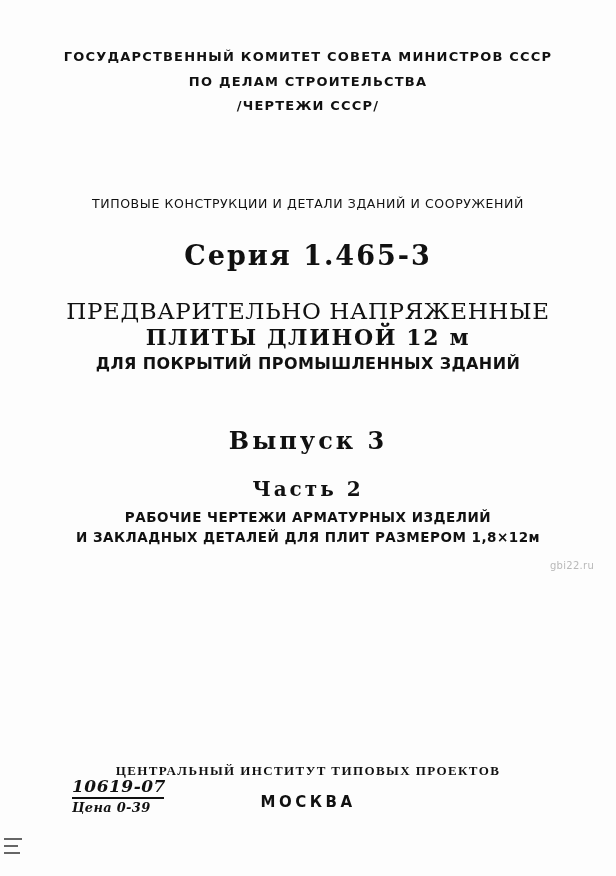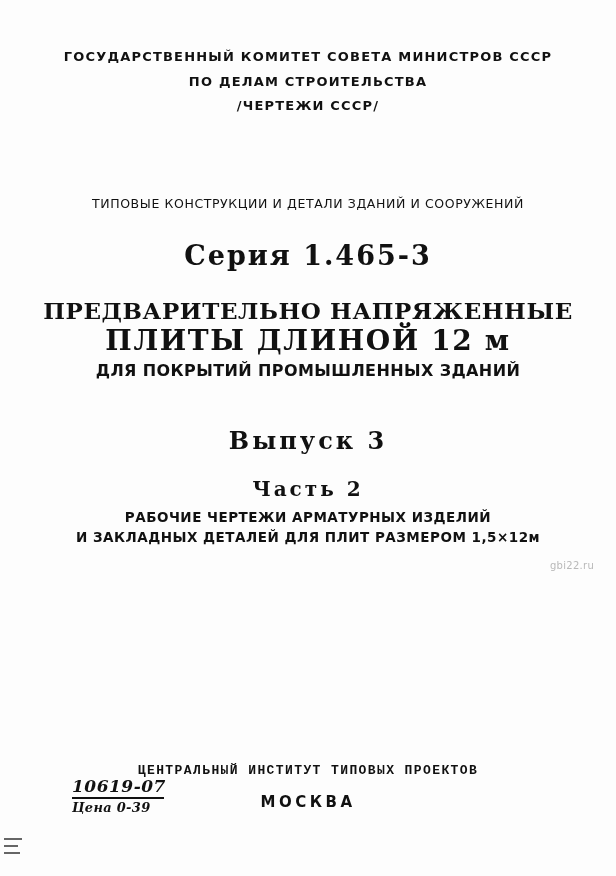--- a/index.html
+++ b/index.html
@@ -83,27 +83,27 @@
   .title .t1 {
     font-family: "DejaVu Serif", serif;
     font-size: 23px;
     font-weight: 700;
     letter-spacing: 1.2px;
     line-height: 1.15;
   }
   .title .t2 {
     font-family: "DejaVu Serif", serif;
     font-size: 23px;
-    font-weight: 700;
+    font-weight: 400;
     letter-spacing: 0.6px;
     line-height: 1.15;
   }
   .title .t3 {
     font-family: "DejaVu Serif", serif;
-    font-size: 28px;
+    font-size: 22px;
     font-weight: 700;
     letter-spacing: 1.6px;
     line-height: 1.2;
   }
   .title .t4 {
     font-family: "DejaVu Sans", sans-serif;
     font-size: 16px;
     font-weight: 700;
     letter-spacing: 0.4px;
     margin-top: 2px;
@@ -145,21 +145,21 @@
     font-family: "DejaVu Sans", sans-serif;
     font-size: 10px;
     color: #b9b9b9;
     letter-spacing: 0.3px;
   }
 
   .footer {
     top: 762px;
   }
   .footer .inst {
-    font-family: Liberation Mono, monospace;
+    font-family: Liberation Serif, serif;
     font-size: 13px;
     font-weight: 700;
     letter-spacing: 1.4px;
   }
   .footer .city {
     font-family: "DejaVu Sans", sans-serif;
     font-size: 15px;
     font-weight: 700;
     letter-spacing: 3.5px;
     margin-top: 12px;
@@ -217,21 +217,21 @@
     <div class="t3">ПЛИТЫ ДЛИНОЙ 12 м</div>
     <div class="t4">ДЛЯ ПОКРЫТИЙ ПРОМЫШЛЕННЫХ ЗДАНИЙ</div>
   </div>
 
   <div class="block issue">Выпуск 3</div>
 
   <div class="block part">Часть 2</div>
 
   <div class="block contents">
     <div class="c1">РАБОЧИЕ ЧЕРТЕЖИ АРМАТУРНЫХ ИЗДЕЛИЙ</div>
-    <div class="c2">И ЗАКЛАДНЫХ ДЕТАЛЕЙ ДЛЯ ПЛИТ РАЗМЕРОМ 1,5×12м</div>
+    <div class="c2">И ЗАКЛАДНЫХ ДЕТАЛЕЙ ДЛЯ ПЛИТ РАЗМЕРОМ 1,8×12м</div>
   </div>
 
   <div class="watermark">gbi22.ru</div>
 
   <div class="block footer">
     <div class="inst">ЦЕНТРАЛЬНЫЙ ИНСТИТУТ ТИПОВЫХ ПРОЕКТОВ</div>
     <div class="city">МОСКВА</div>
   </div>
 
   <div class="stamp">

